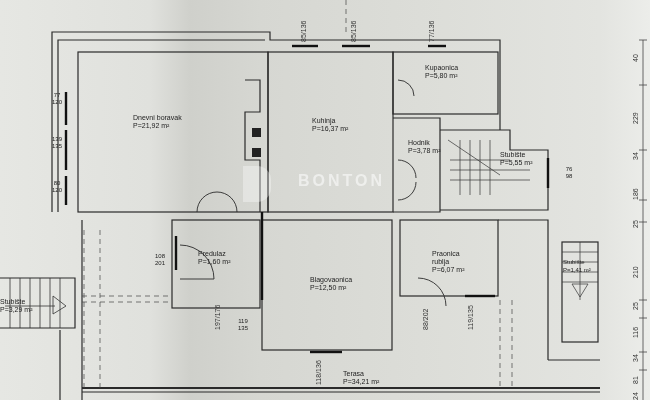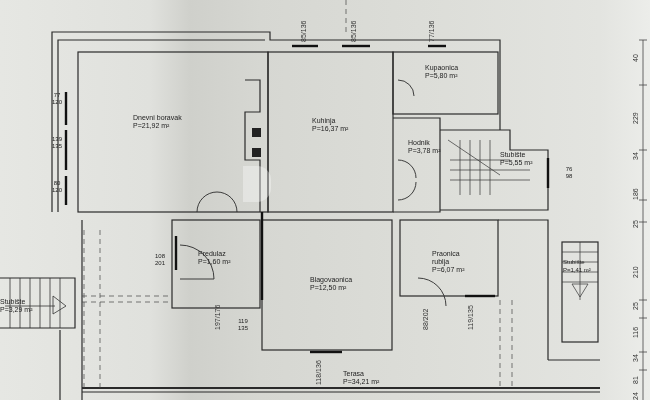--- a/index.html
+++ b/index.html
@@ -126,20 +126,21 @@
         <line x1="639" y1="200" x2="647" y2="200"></line>
     <line x1="639" y1="222" x2="647" y2="222"></line>
         <line x1="639" y1="300" x2="647" y2="300"></line>
     <line x1="639" y1="318" x2="647" y2="318"></line>
         <line x1="639" y1="352" x2="647" y2="352"></line>
     <line x1="639" y1="370" x2="647" y2="370"></line>
   </g>
 </svg>
 
 <div class="wmlogo"></div>
+<div class="wm">BONTON</div>
 
 <div class="lbl" style="left:133px;top:114px">
       <div>Dnevni boravak</div>
       <div>P=21,92  m²</div>
     </div>
 <div class="lbl" style="left:312px;top:117px">
       <div>Kuhinja</div>
       <div>P=16,37  m²</div>
     </div>
 <div class="lbl" style="left:425px;top:64px">

